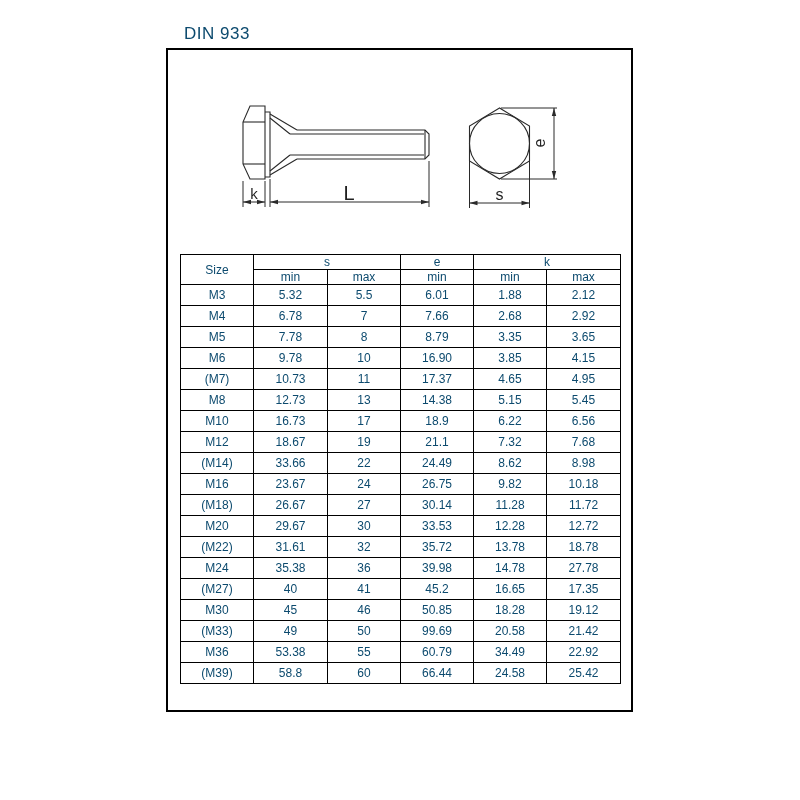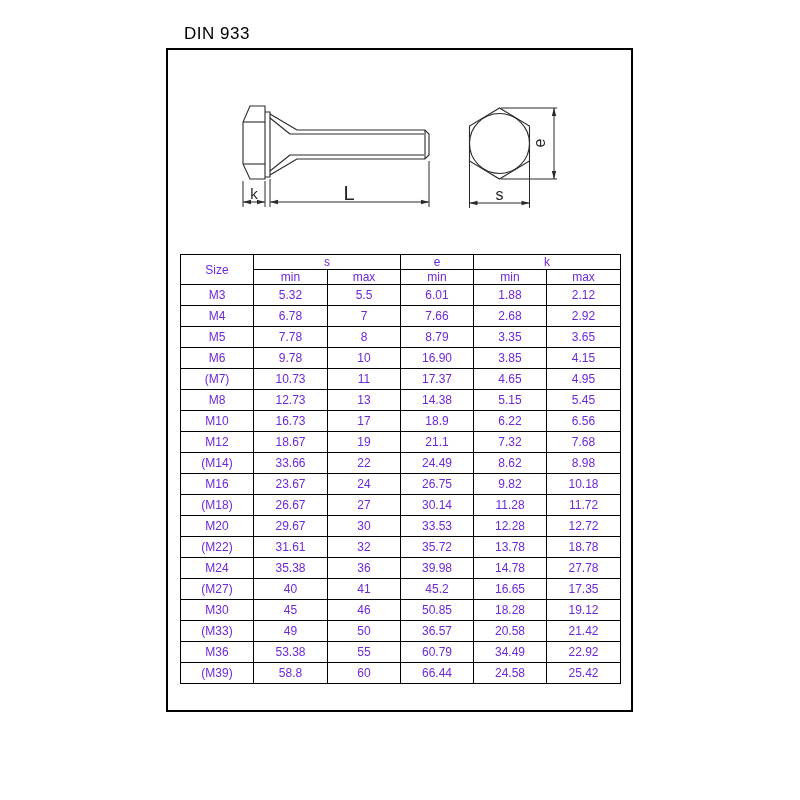--- a/index.html
+++ b/index.html
@@ -1,34 +1,34 @@
 <!DOCTYPE html>
 <html><head>
 <meta charset="utf-8">
 <style>
   html,body{margin:0;padding:0}
   body{
     width:800px;height:800px;background:#ffffff;position:relative;
     font-family:"Liberation Sans",sans-serif;color:#111;
   }
   .page-title{
-    position:absolute;left:184px;top:24px;font-size:17px;color:#000000;
+    position:absolute;left:184px;top:24px;font-size:17px;color:#0c4a6e;
     letter-spacing:0.5px;
   }
   .frame{
     position:absolute;left:166px;top:48px;width:467px;height:664px;
     border:2px solid #000;box-sizing:border-box;
   }
   svg.drawing{position:absolute;left:0;top:0;display:block}
   svg text{font-family:"Liberation Sans",sans-serif;fill:#1f1f1f}
 
   table.dim{
     position:absolute;left:12px;top:204px;width:440px;
     border-collapse:collapse;table-layout:fixed;
-    font-size:12px;color:#6d28d9;
+    font-size:12px;color:#0c4a6e;
   }
   table.dim th,table.dim td{
     border:1px solid #000;text-align:center;vertical-align:middle;
     font-weight:normal;padding:0;
   }
   table.dim thead th{height:14px}
   table.dim tbody td{height:20px}
   .hide-bb{border-bottom-style:hidden}
   .hide-bt{border-top-style:hidden}
   .hide-br{border-right-style:hidden}
@@ -249,21 +249,21 @@
           <td>45</td>
           <td>46</td>
           <td>50.85</td>
           <td>18.28</td>
           <td>19.12</td>
         </tr>
         <tr>
           <td>(M33)</td>
           <td>49</td>
           <td>50</td>
-          <td>36.57</td>
+          <td>99.69</td>
           <td>20.58</td>
           <td>21.42</td>
         </tr>
         <tr>
           <td>M36</td>
           <td>53.38</td>
           <td>55</td>
           <td>60.79</td>
           <td>34.49</td>
           <td>22.92</td>

